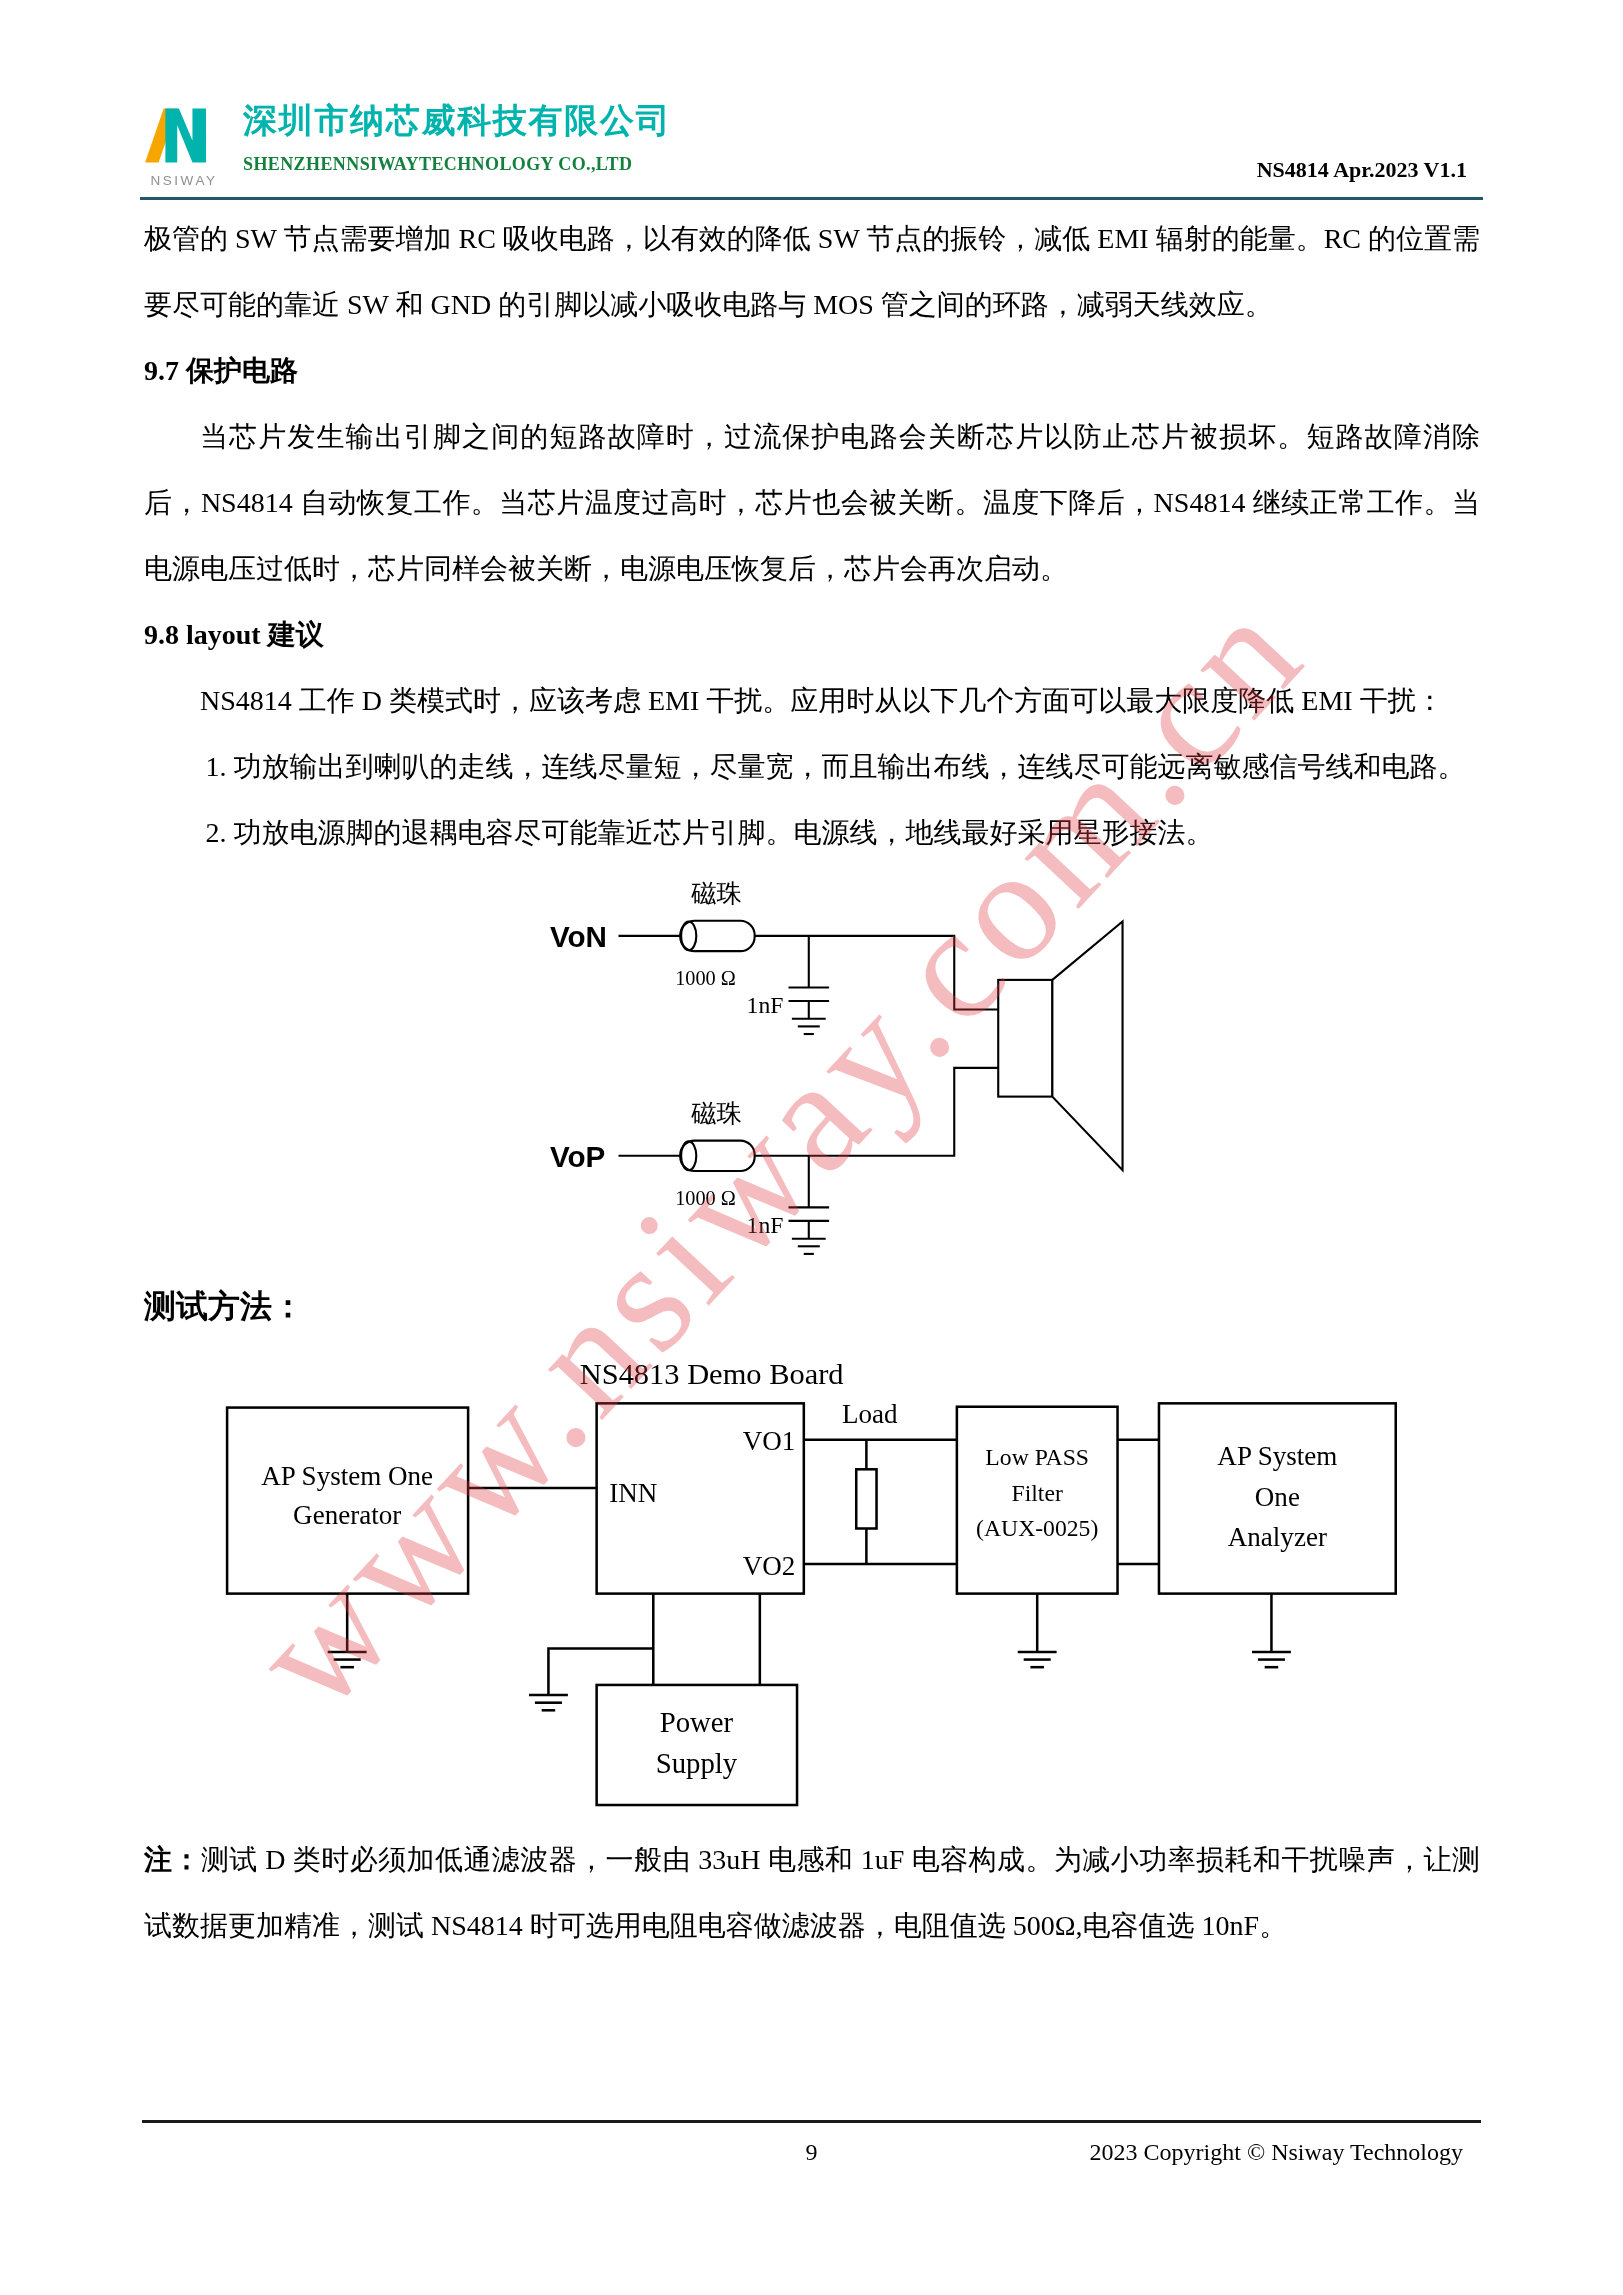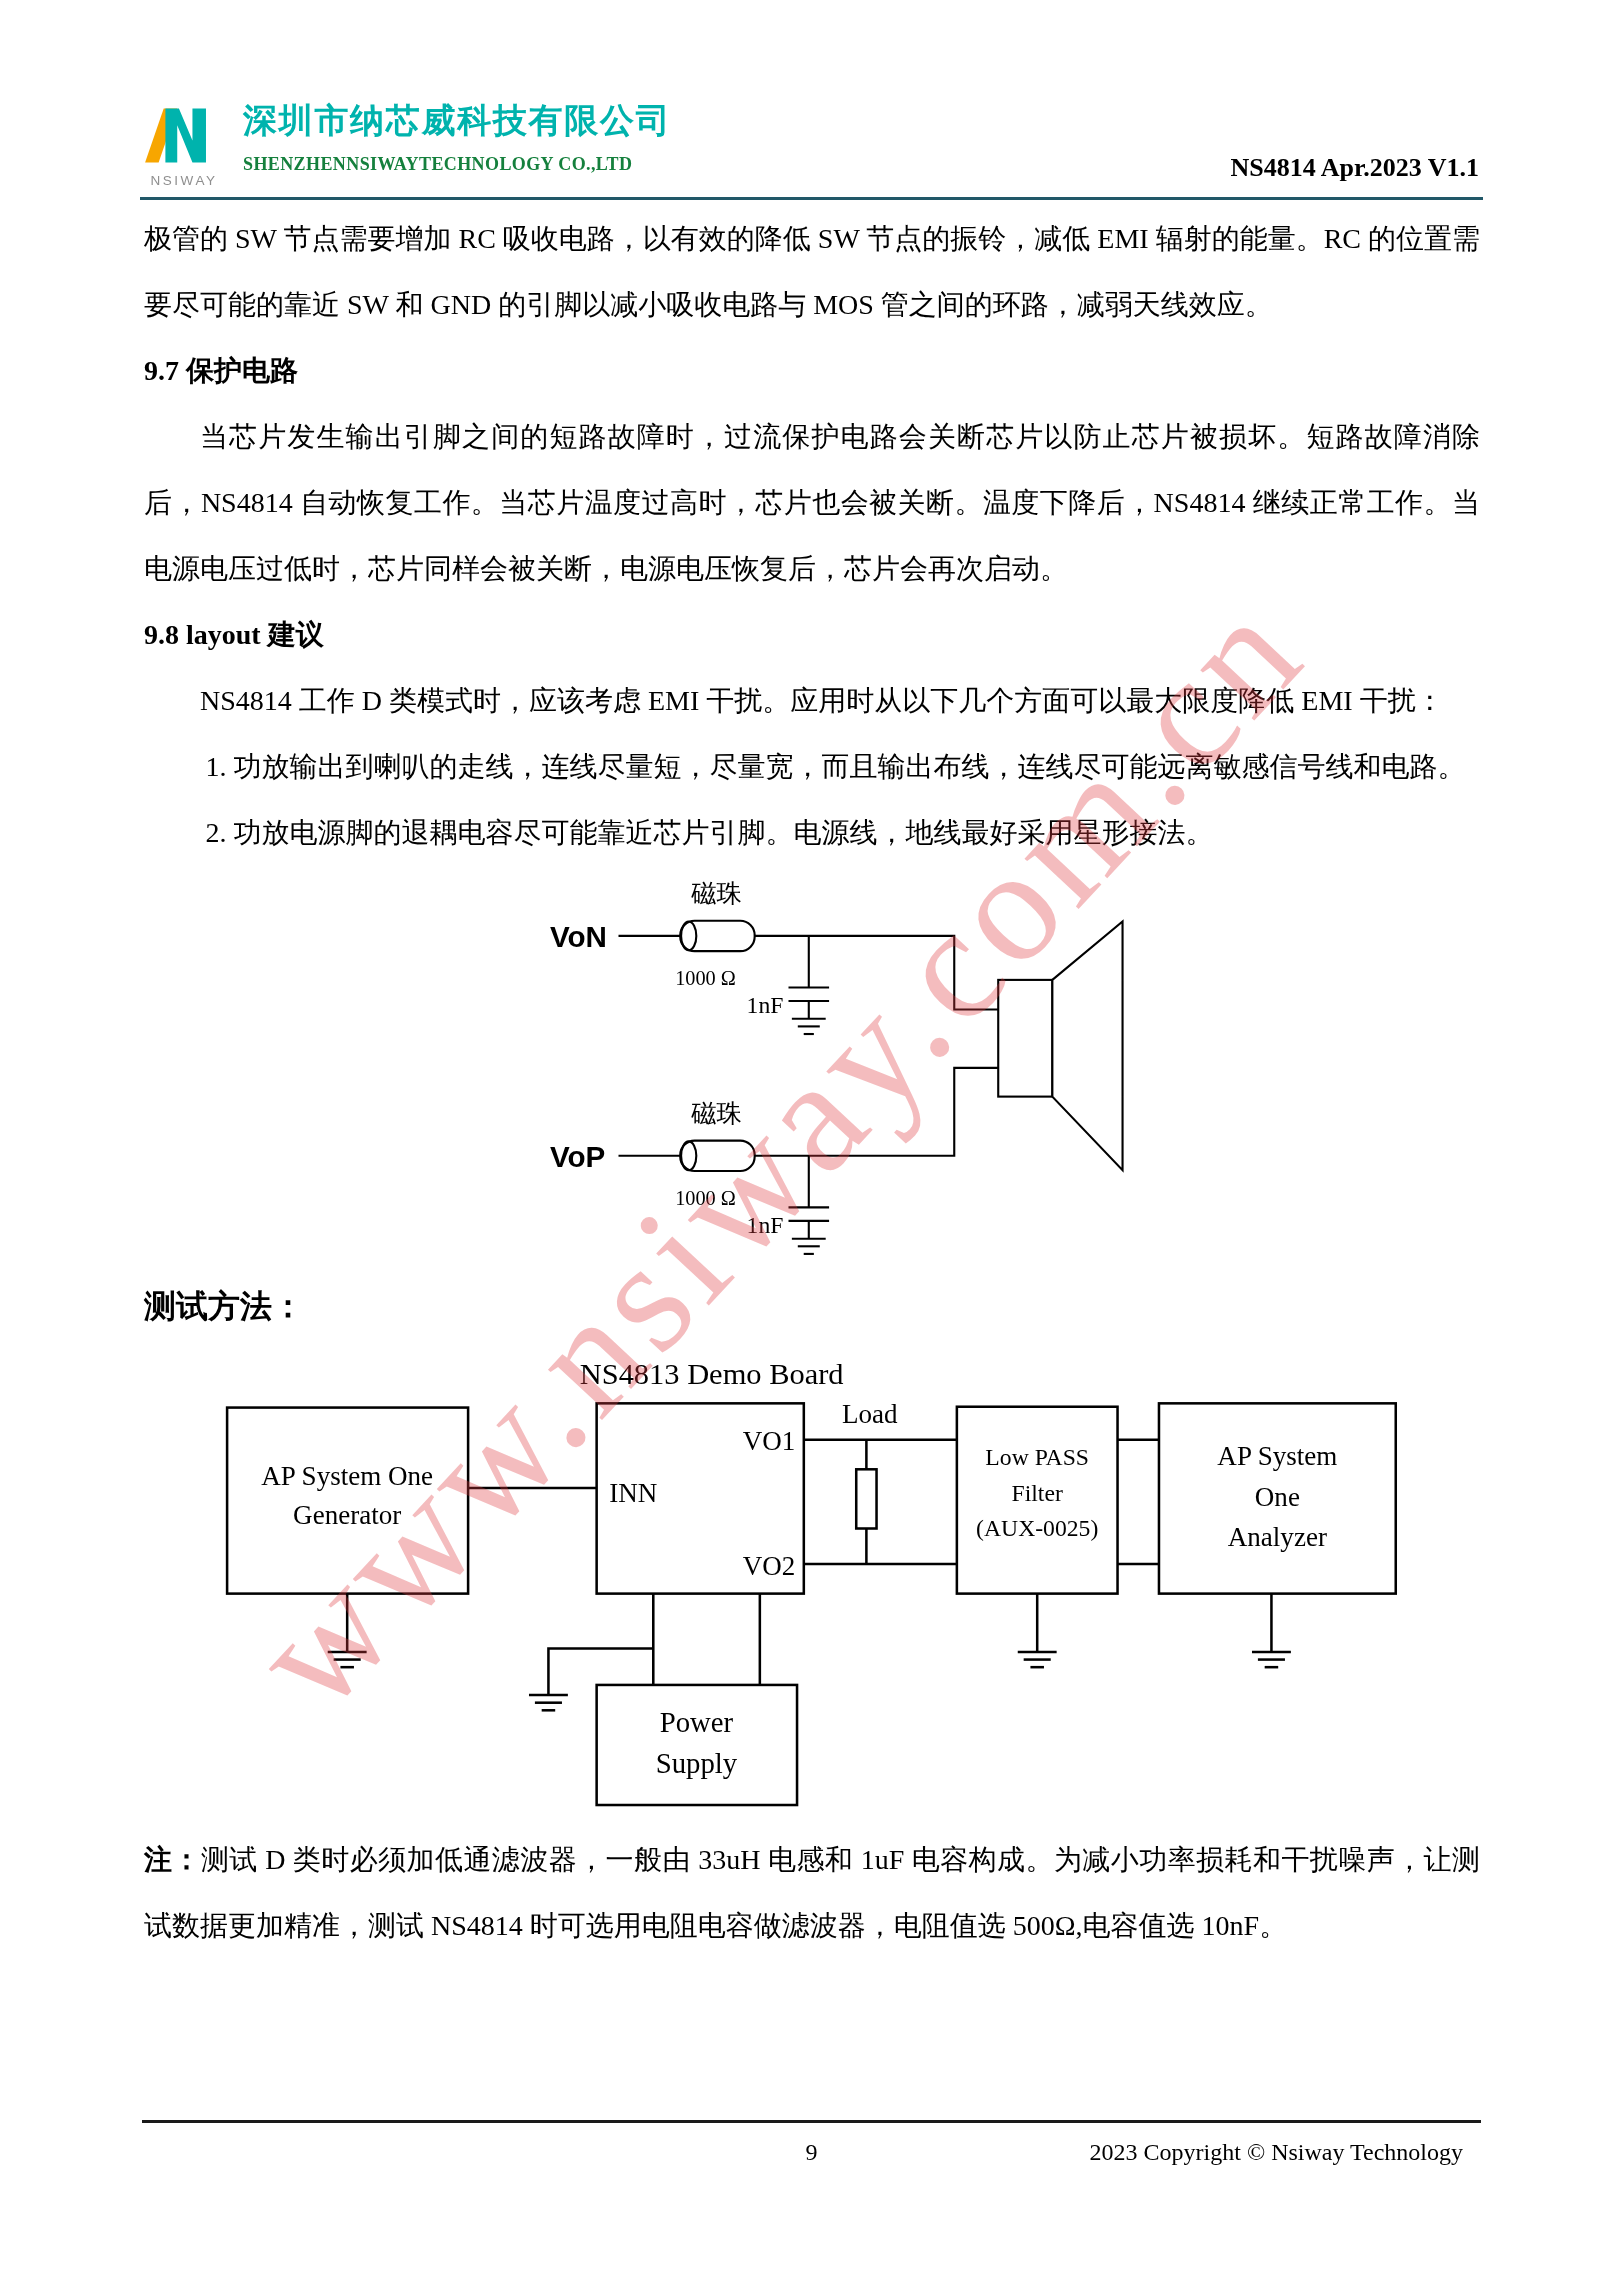--- a/index.html
+++ b/index.html
@@ -32,21 +32,21 @@
   .logo { position: absolute; left: 0; top: 1.7px; }
   .company { position: absolute; left: 103px; top: 0; }
   .company-name {
     font-family: Liberation Sans, sans-serif;
     font-weight: bold; font-size: 34px; color: #00b3ad; letter-spacing: 1.7px;
   }
   .company-sub {
     font-family: Liberation Serif, serif;
     font-weight: bold; font-size: 18px; color: #15803d; margin-top: 10px; letter-spacing: 0.4px;
   }
-  .doc-ref { position: absolute; right: 0; bottom: 13.5px; font-size: 26px; font-weight: bold; }
+  .doc-ref { position: absolute; right: 12px; bottom: 13.5px; font-size: 22px; font-weight: bold; }
   .header-rule { position: absolute; top: 197px; left: 140px; right: 140px; height: 3.4px; background: #215868; z-index: 2; }
   
   .content {
     position: absolute; top: 206px; left: 144px; width: 1336px;
     font-size: 28px; line-height: 66px; text-align: justify; z-index: 1;
   }
   .content p { margin: 0; }
   .sec { font-weight: bold; }
   .indent { text-indent: 2em; }
   .indent-item { text-indent: 2.2em; }

